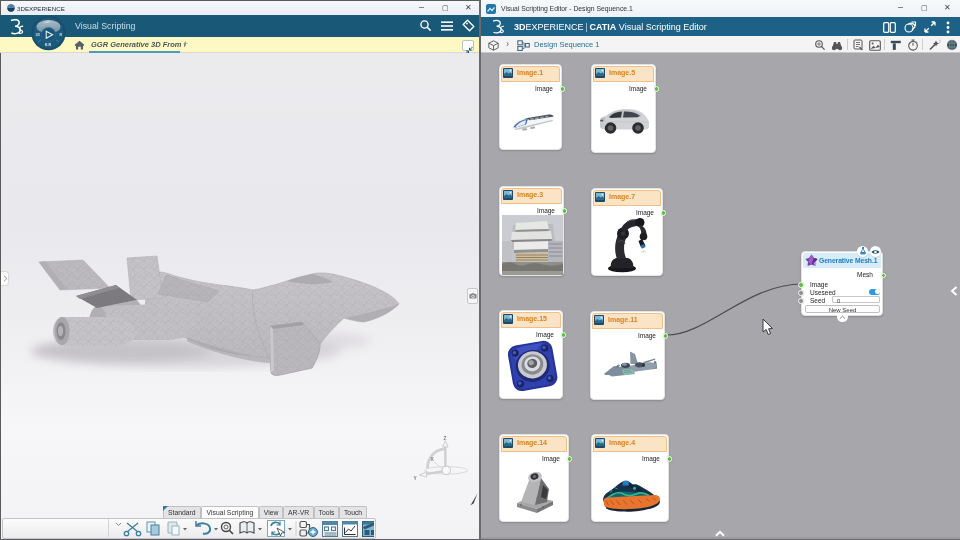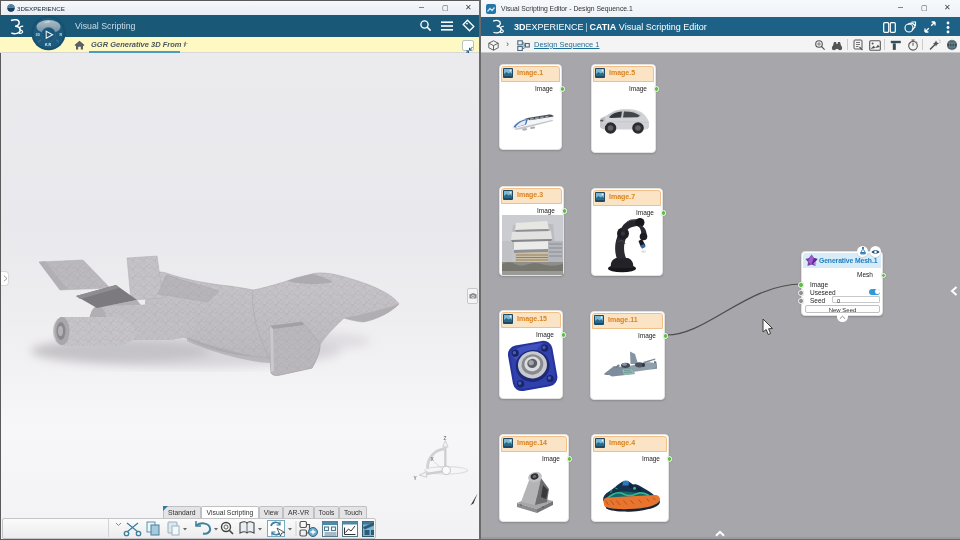--- a/index.html
+++ b/index.html
@@ -367,21 +367,21 @@
       <path d="M0.8,3.2 L5.5,5.6 L10.2,3.2 M5.5,5.6 V10.2" fill="none" stroke="#555" stroke-width="0.9"></path>
     </svg>
     <span class="abs" style="left:25px;top:2.5px;font-size:9px;color:#555;">›</span>
 
     <svg class="abs" style="left:36px;top:3.5px" width="13" height="11" viewBox="0 0 13 11">
       <rect x="0.8" y="0.8" width="4.5" height="4" fill="none" stroke="#4a6b80" stroke-width="1.1"></rect>
       <rect x="0.8" y="6.5" width="4.5" height="4" fill="none" stroke="#4a6b80" stroke-width="1.1"></rect>
       <rect x="8.5" y="3.5" width="3.8" height="3.5" fill="none" stroke="#4a6b80" stroke-width="1.1"></rect>
       <path d="M5.3,2.8 h1.8 v5.7 h-1.8 M7.1,5.2 h1.4" fill="none" stroke="#4a6b80" stroke-width="0.8"></path>
     </svg>
-    <span class="abs" style="left:53px;top:3.5px;font-size:7.5px;color:#1d6f96;text-decoration:underline;">Design Sequence 1</span>
+    <span class="abs" style="left:53px;top:3.5px;font-size:7.5px;color:#1d6f96;">Design Sequence 1</span>
 
     <svg class="abs" style="left:333px;top:3px" width="12" height="12" viewBox="0 0 12 12">
       <circle cx="5" cy="5" r="3.3" fill="none" stroke="#555" stroke-width="1.1"></circle>
       <circle cx="5" cy="5" r="1.2" fill="none" stroke="#555" stroke-width="0.8"></circle>
       <line x1="7.6" y1="7.6" x2="10.6" y2="10.6" stroke="#555" stroke-width="1.3"></line>
     </svg>
     <svg class="abs" style="left:350px;top:3.5px" width="12" height="11" viewBox="0 0 12 11">
       <path d="M1,9 L3,2 h2 l0.5,2 h1 L7,2 h2 l2,7" fill="#555"></path>
       <circle cx="3" cy="8" r="2.2" fill="#555"></circle>
           <circle cx="9" cy="8" r="2.2" fill="#555"></circle>

